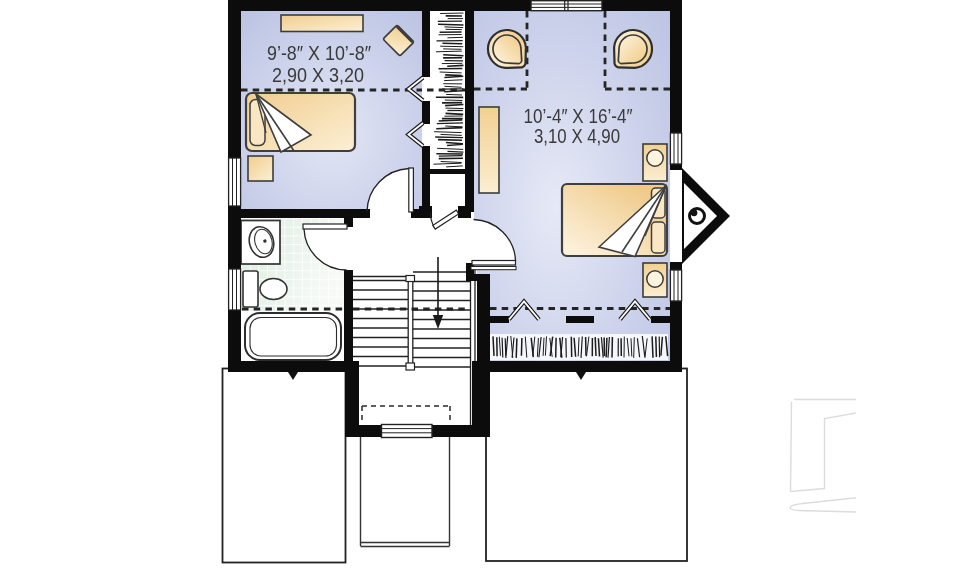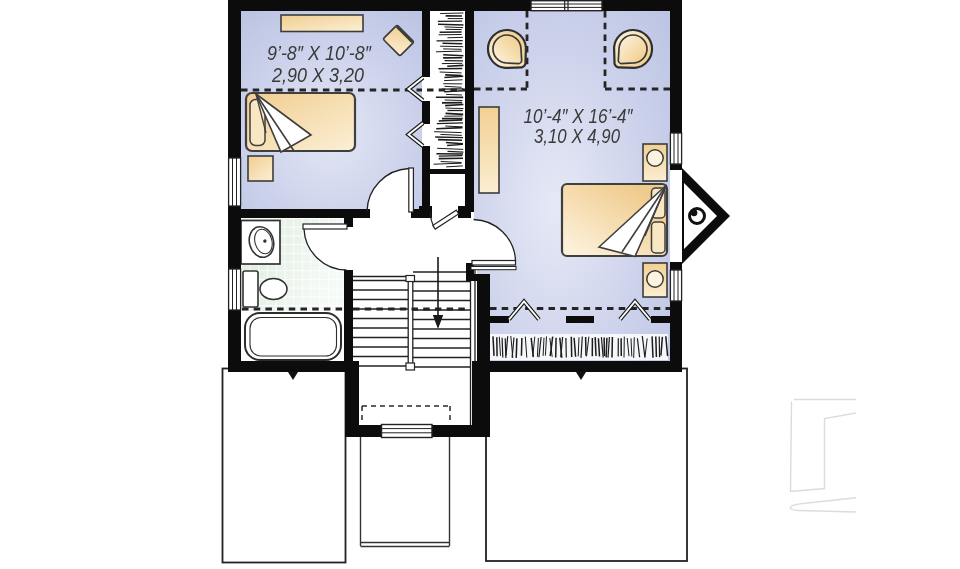--- a/index.html
+++ b/index.html
@@ -1,17 +1,17 @@
 <!DOCTYPE html>
 <html><head>
 <meta charset="utf-8">
 <style>
   html,body { margin:0; padding:0; background:#ffffff; }
   .wrap { width:856px; height:569px; position:relative; overflow:hidden;
-          font-family:"Liberation Sans", sans-serif;font-style:italic; }
+          font-family:"Liberation Sans", sans-serif; }
   svg { display:block; }
   text { fill:#3a3a3a; font-family:"Liberation Sans", sans-serif; }
 </style>
 </head>
 <body>
 <div class="wrap">
 <svg width="960" height="569" viewBox="0 0 960 569">
 <defs>
   <radialGradient id="room1" cx="0.5" cy="0.62" r="0.9">
     <stop offset="0" stop-color="#e2e6f4"></stop>

